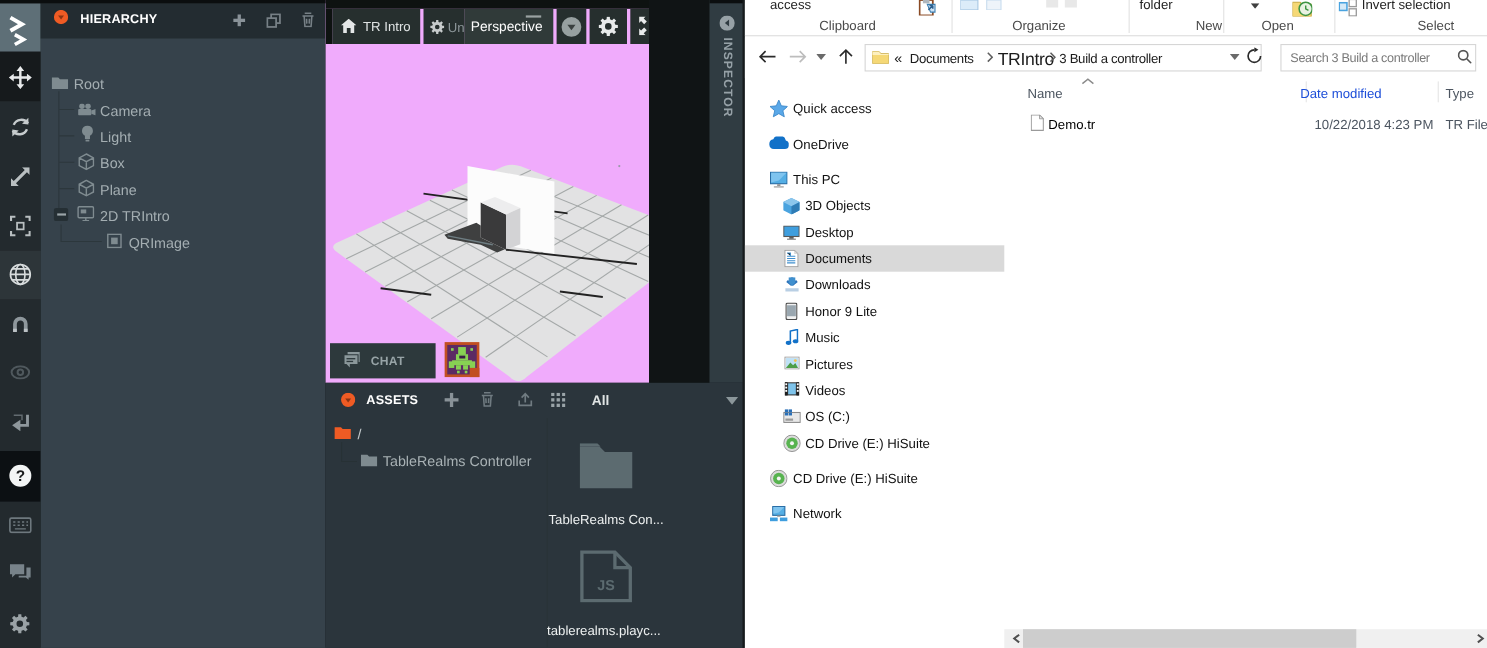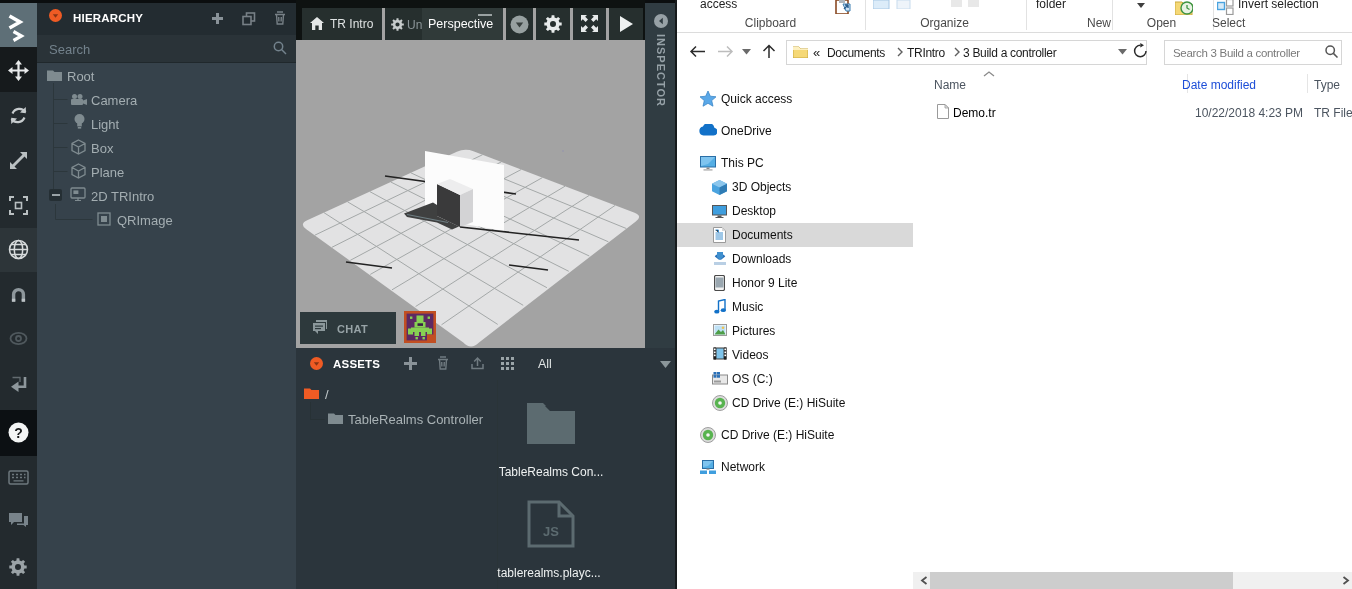--- a/index.html
+++ b/index.html
@@ -99,27 +99,20 @@
           <rect x="0" y="4" width="11" height="3"></rect>
         </svg>
     <svg class="abs" style="left:205px;top:9px" width="14" height="14" fill="none" stroke="#778086" stroke-width="1.6">
           <rect x="4.5" y="1" width="8" height="8"></rect>
           <rect x="1" y="4.5" width="8" height="8" fill="#232c31"></rect>
         </svg>
     <svg class="abs" style="left:237px;top:8px" width="12" height="14" fill="none" stroke="#778086" stroke-width="1.4">
           <path d="M1 3.5 L11 3.5 M3 1 L9 1 M2.5 3.5 L3.2 13 L8.8 13 L9.5 3.5 M4.7 6 L4.9 10.5 M7.3 6 L7.1 10.5"></path>
         </svg>
   </div>
-  <div class="abs" style="left:0;top:35px;width:259px;height:28px;background:#2a3338;border-bottom:1px solid #20282c">
-    <div class="abs" style="left:12px;top:7px;font-size:13px;color:#73828c">Search</div>
-    <svg class="abs" style="left:236px;top:6px" width="14" height="14" fill="none" stroke="#73828c" stroke-width="1.5">
-          <circle cx="5.5" cy="5.5" r="4.2"></circle>
-          <path d="M8.8 8.8 L13 13"></path>
-        </svg>
-  </div>
   <div class="abs" id="tree" style="left:0;top:63px;width:269px;height:525px;color:#a4aeb2;font-size:13px">
    <svg class="abs" style="left:0;top:0" width="259" height="170" fill="none" stroke="#2c373c" stroke-width="1">
           <path d="M16.5 20 L16.5 132.5 M16.5 36.5 h14 M16.5 60.5 h14 M16.5 84.5 h14 M16.5 108.5 h14 M16.5 132.5 h-0 M18.5 141 L18.5 156.5 h37"></path>
         </svg>
    <svg class="abs" style="left:10px;top:6px" width="15" height="12" fill="#7f8b90">
           <path d="M0 1.5 H6 L7.5 3 H15 V12 H0 Z"></path>
         </svg>
    <div class="abs" style="left:30px;top:6px">Root</div>
    <svg class="abs" style="left:34px;top:31px" width="16" height="11" fill="#7f8b90">
           <circle cx="3.5" cy="2.5" r="2.5"></circle>
@@ -152,21 +145,21 @@
         </svg>
    <div class="abs" style="left:54px;top:126px">2D TRIntro</div>
    <svg class="abs" style="left:60px;top:149px" width="14" height="14" fill="none" stroke="#7f8b90" stroke-width="1.3">
           <rect x="1" y="1" width="12" height="12"></rect>
           <rect x="4" y="4" width="6" height="6" fill="#7f8b90" stroke="none"></rect>
         </svg>
    <div class="abs" style="left:80px;top:150px">QRImage</div>
   </div>
  </div>
 
- <div class="abs" style="left:296px;top:0;width:349px;height:348px;background:#a3a3a3;overflow:hidden" id="vp">
+ <div class="abs" style="left:296px;top:0;width:294px;height:348px;background:#f0abfc;overflow:hidden" id="vp">
   <svg class="abs" style="left:0;top:0" width="349" height="348" viewBox="296 0 349 348">
    <path d="M456.8 151.7 Q465.0 148.0 473.4 151.2 L634.6 212.8 Q643.0 216.0 635.8 221.4 L479.0 342.5 Q471.0 350.5 463.3 342.6 L306.3 229.2 Q299.0 224.0 307.2 220.3 Z" fill="#e2e2e3"></path>
    <g stroke="#a4a8a8" stroke-width="1">
     <line x1="482.6" y1="154.7" x2="314.8" y2="235.2"></line>
           <line x1="447.8" y1="155.9" x2="626.3" y2="228.5"></line>
     <line x1="501.3" y1="161.9" x2="331.9" y2="247.3"></line>
           <line x1="429.8" y1="164.1" x2="608.4" y2="241.8"></line>
     <line x1="521.2" y1="169.5" x2="350.3" y2="260.3"></line>
           <line x1="410.8" y1="172.8" x2="589.3" y2="256.0"></line>
     <line x1="542.4" y1="177.6" x2="370.3" y2="274.4"></line>
@@ -297,21 +290,21 @@
         <rect x="0" y="0" width="3" height="3"></rect>
         <rect x="5" y="0" width="3" height="3"></rect>
         <rect x="10" y="0" width="3" height="3"></rect>
         <rect x="0" y="5" width="3" height="3"></rect>
         <rect x="5" y="5" width="3" height="3"></rect>
         <rect x="10" y="5" width="3" height="3"></rect>
         <rect x="0" y="10" width="3" height="3"></rect>
         <rect x="5" y="10" width="3" height="3"></rect>
         <rect x="10" y="10" width="3" height="3"></rect>
       </svg>
-  <div class="abs" style="left:242px;top:9px;font-size:12.5px;font-weight:normal;color:#dfe3e3">All</div>
+  <div class="abs" style="left:242px;top:9px;font-size:12.5px;font-weight:bold;color:#dfe3e3">All</div>
   <svg class="abs" style="left:364px;top:13px" width="11" height="7" fill="#8b969a">
         <path d="M0 0 L11 0 L5.5 7 Z"></path>
       </svg>
   <div class="abs" style="left:201px;top:32px;width:1px;height:209px;background:#2a3438"></div>
   <svg class="abs" style="left:0;top:32px" width="200" height="50" fill="none" stroke="#273135" stroke-width="1">
         <path d="M14.5 22 L14.5 39.5 h14"></path>
       </svg>
   <svg class="abs" style="left:8px;top:39px" width="15" height="12" fill="#ef5b24">
         <path d="M0 1.5 H6 L7.5 3 H15 V12 H0 Z"></path>
       </svg>
@@ -368,21 +361,21 @@
         <path d="M12 5 L12 8 L14.5 9.5" stroke="#3d9442" stroke-width="1.3" fill="none"></path>
       </svg>
   <div class="abs" style="left:434px;top:16px;width:101px;text-align:center;font-size:12px;color:#4a4a4a">Open</div>
   <div class="abs" style="left:535.5px;top:0;width:1px;height:30px;background:#e2e2e2"></div>
   <svg class="abs" style="left:540px;top:-1px" width="17" height="16" fill="none">
         <rect x="0.5" y="3.5" width="7" height="7" stroke="#4aa3df" stroke-width="1.4" fill="#d6eaf8"></rect>
         <rect x="9.5" y="0.5" width="6.5" height="6.5" stroke="#9a9a9a" stroke-width="1.2"></rect>
         <rect x="9.5" y="9" width="6.5" height="6.5" stroke="#9a9a9a" stroke-width="1.2"></rect>
       </svg>
   <div class="abs" style="left:561px;top:-3px;font-size:12px;color:#232323">Invert selection</div>
-  <div class="abs" style="left:535px;top:16px;width:110px;text-align:left;font-size:12px;color:#4a4a4a">Select</div>
+  <div class="abs" style="left:535px;top:16px;width:110px;text-align:right;font-size:12px;color:#4a4a4a">Select</div>
  </div>
 
  <div class="abs" style="left:0;top:34px;width:675px;height:37px;background:#fff">
   <svg class="abs" style="left:12px;top:11px" width="17" height="13" fill="none" stroke="#2b2b2b" stroke-width="1.5">
         <path d="M16 6.5 H2 M7 1.5 L2 6.5 L7 11.5"></path>
       </svg>
   <svg class="abs" style="left:40px;top:11px" width="17" height="13" fill="none" stroke="#bdbdbd" stroke-width="1.5">
         <path d="M1 6.5 H15 M10 1.5 L15 6.5 L10 11.5"></path>
       </svg>
   <svg class="abs" style="left:65px;top:15px" width="9" height="6" fill="#6a6a6a">
@@ -394,21 +387,21 @@
   <div class="abs" style="left:109px;top:6px;width:361px;height:25px;border:1px solid #d6d6d6"></div>
   <svg class="abs" style="left:116px;top:11px" width="15" height="13">
         <path d="M0 2 H6 L8 4 H15 V13 H0 Z" fill="#f5d876" stroke="#c9a93f" stroke-width="1"></path>
         <path d="M0 5 H15 V4 H8 L6 2 H0 Z" fill="#fdf0c0"></path>
       </svg>
   <div class="abs" style="left:136px;top:11px;font-size:13px;color:#1b1b1b">«</div>
   <div class="abs" style="left:150px;top:12px;font-size:12px;letter-spacing:-0.3px;color:#1b1b1b">Documents</div>
   <svg class="abs" style="left:220px;top:13px" width="6" height="10" fill="none" stroke="#5f5f5f" stroke-width="1.4">
         <path d="M1 1 L5 5 L1 9"></path>
       </svg>
-  <div class="abs" style="left:230px;top:12px;font-size:12px;letter-spacing:-0.3px;color:#1b1b1b">TRIntro</div>
+  <div class="abs" style="left:230px;top:12px;font-size:16px;letter-spacing:-0.3px;color:#1b1b1b">TRIntro</div>
   <svg class="abs" style="left:277px;top:13px" width="6" height="10" fill="none" stroke="#5f5f5f" stroke-width="1.4">
         <path d="M1 1 L5 5 L1 9"></path>
       </svg>
   <div class="abs" style="left:286px;top:12px;font-size:12px;letter-spacing:-0.3px;color:#1b1b1b">3 Build a controller</div>
   <svg class="abs" style="left:441px;top:15px" width="9" height="6" fill="#6a6a6a">
         <path d="M0 0 L9 0 L4.5 5.5 Z"></path>
       </svg>
   <svg class="abs" style="left:456px;top:9px" width="15" height="16" fill="none" stroke="#2b2b2b" stroke-width="1.5">
         <path d="M13 8 A5.7 5.7 0 1 1 7.3 2.3"></path>
         <path d="M7.3 0 L7.3 4.6 L11 2.3 Z" fill="#2b2b2b" stroke="none"></path>

